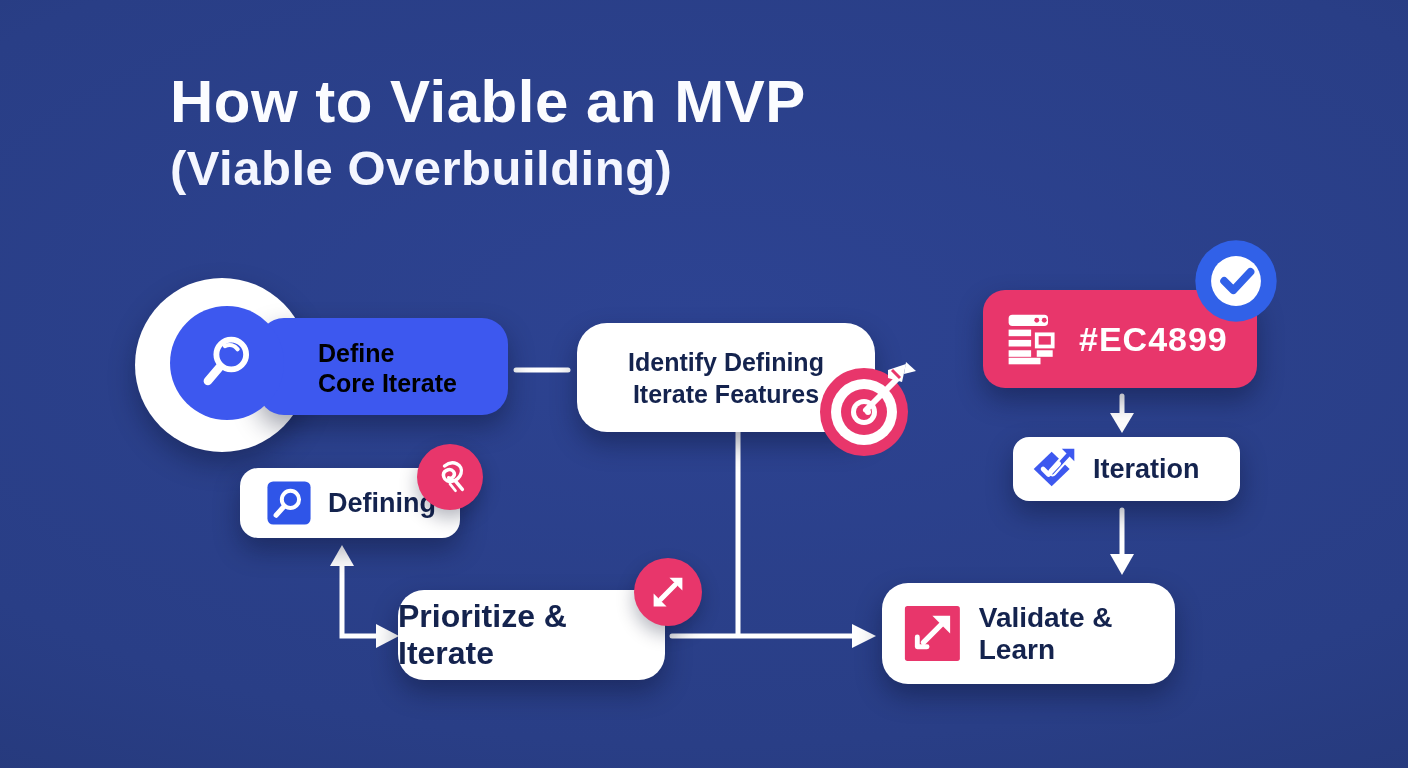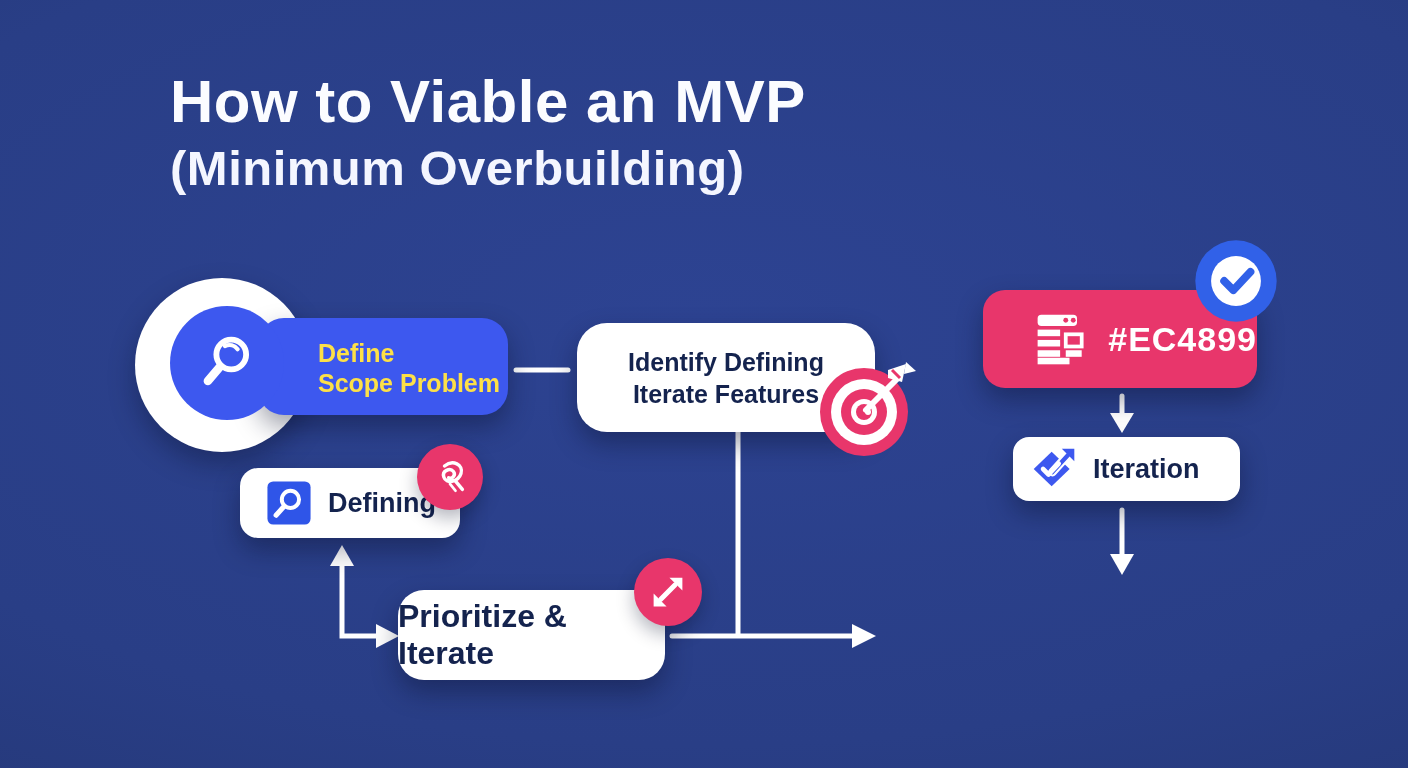--- a/index.html
+++ b/index.html
@@ -7,21 +7,21 @@
     position:relative;width:1408px;height:768px;overflow:hidden;
     background:radial-gradient(ellipse 120% 100% at 50% 42%, #2d4392 0%, #293e86 55%, #22346f 100%);
     font-family:"Liberation Sans","DejaVu Sans",sans-serif;
   }
   .abs{position:absolute;}
   .title-line1{font-size:60px;font-weight:bold;color:#fbfcff;letter-spacing:.5px;line-height:72px;}
   .title-line2{font-size:49px;font-weight:bold;color:#f4f6ff;letter-spacing:.5px;line-height:60px;}
   .card{background:#ffffff;box-shadow:0 12px 26px rgba(8,14,40,.38);}
   .navy{color:#14234e;}
   .pill-blue{background:#3d58ef;box-shadow:0 12px 26px rgba(8,14,40,.38);}
-  .pink-bg{background:#e8366b;justify-content:flex-end;}
+  .pink-bg{background:#e8366b;}
   .circle{border-radius:50%;}
   .flexrow{display:flex;align-items:center;}
   .flexcenter{display:flex;align-items:center;justify-content:center;flex-direction:column;}
   .node-label{font-weight:bold;}
   svg{display:block;}
 </style>
 </head>
 <body>
 
 <div class="canvas">
@@ -39,29 +39,29 @@
       <polygon points="852,624 852,648 876,636"></polygon>
       <polygon points="330,566 354,566 342,545"></polygon>
       <polygon points="376,624 376,648 399,636"></polygon>
       <polygon points="1110,413 1134,413 1122,433"></polygon>
       <polygon points="1110,554 1134,554 1122,575"></polygon>
     </g>
   </svg>
 
   <div class="abs" style="left:170px;top:66px;">
     <div class="title-line1">How to Viable an MVP</div>
-    <div class="title-line2">(Minimum Overbuilding)</div>
+    <div class="title-line2">(Viable Overbuilding)</div>
   </div>
 
   <div class="abs circle" style="left:135px;top:278px;width:174px;height:174px;background:#ffffff;box-shadow:0 12px 26px rgba(8,14,40,.35);"></div>
 
   <div class="abs pill-blue" style="left:258px;top:318px;width:250px;height:97px;border-radius:26px;">
-    <div class="abs" style="left:60px;top:20px;font-size:25px;font-weight:bold;color:#fde047;line-height:30px;">
+    <div class="abs" style="left:60px;top:20px;font-size:25px;font-weight:bold;color:#000000;line-height:30px;">
       <div>Define</div>
-      <div>Scope Problem</div>
+      <div>Core Iterate</div>
     </div>
   </div>
 
   <div class="abs circle flexcenter" style="left:170px;top:306px;width:114px;height:114px;background:#3d58ef;">
     <svg width="68" height="68" viewBox="0 0 64 64">
       <circle cx="36" cy="24" r="14" fill="none" stroke="#ffffff" stroke-width="5.5"></circle>
       <path d="M30,16 a10,10 0 0 1 12,3" fill="none" stroke="#ffffff" stroke-width="4" stroke-linecap="round"></path>
       <line x1="25" y1="36" x2="14" y2="49" stroke="#ffffff" stroke-width="8" stroke-linecap="round"></line>
     </svg>
   </div>
@@ -140,14 +140,23 @@
   </div>
 
   <div class="abs circle flexcenter pink-bg" style="left:634px;top:558px;width:68px;height:68px;box-shadow:0 8px 18px rgba(8,14,40,.3);">
     <svg width="46" height="46" viewBox="0 0 64 64">
       <line x1="22" y1="42" x2="42" y2="22" stroke="#ffffff" stroke-width="7" stroke-linecap="round"></line>
       <polygon points="34,12 52,12 52,30" fill="#ffffff"></polygon>
       <polygon points="12,34 12,52 30,52" fill="#ffffff"></polygon>
     </svg>
   </div>
 
+  <div class="abs card flexrow" style="left:882px;top:583px;width:293px;height:101px;border-radius:26px;">
+    <svg style="margin-left:22px;" width="63" height="63" viewBox="0 0 64 64">
+      <rect x="1" y="1" width="62" height="62" rx="3" fill="#e8366b"></rect>
+      <line x1="22" y1="42" x2="42" y2="22" stroke="#ffffff" stroke-width="6" stroke-linecap="round"></line>
+      <polygon points="32,12 52,12 52,32" fill="#ffffff"></polygon>
+      <path d="M15,36 v11 h11" fill="none" stroke="#ffffff" stroke-width="5.5" stroke-linecap="round" stroke-linejoin="round"></path>
+    </svg>
+    <div class="node-label navy" style="margin-left:18px;font-size:28px;">Validate &amp; Learn</div>
+  </div>
 
 </div>
 
 </body></html>

